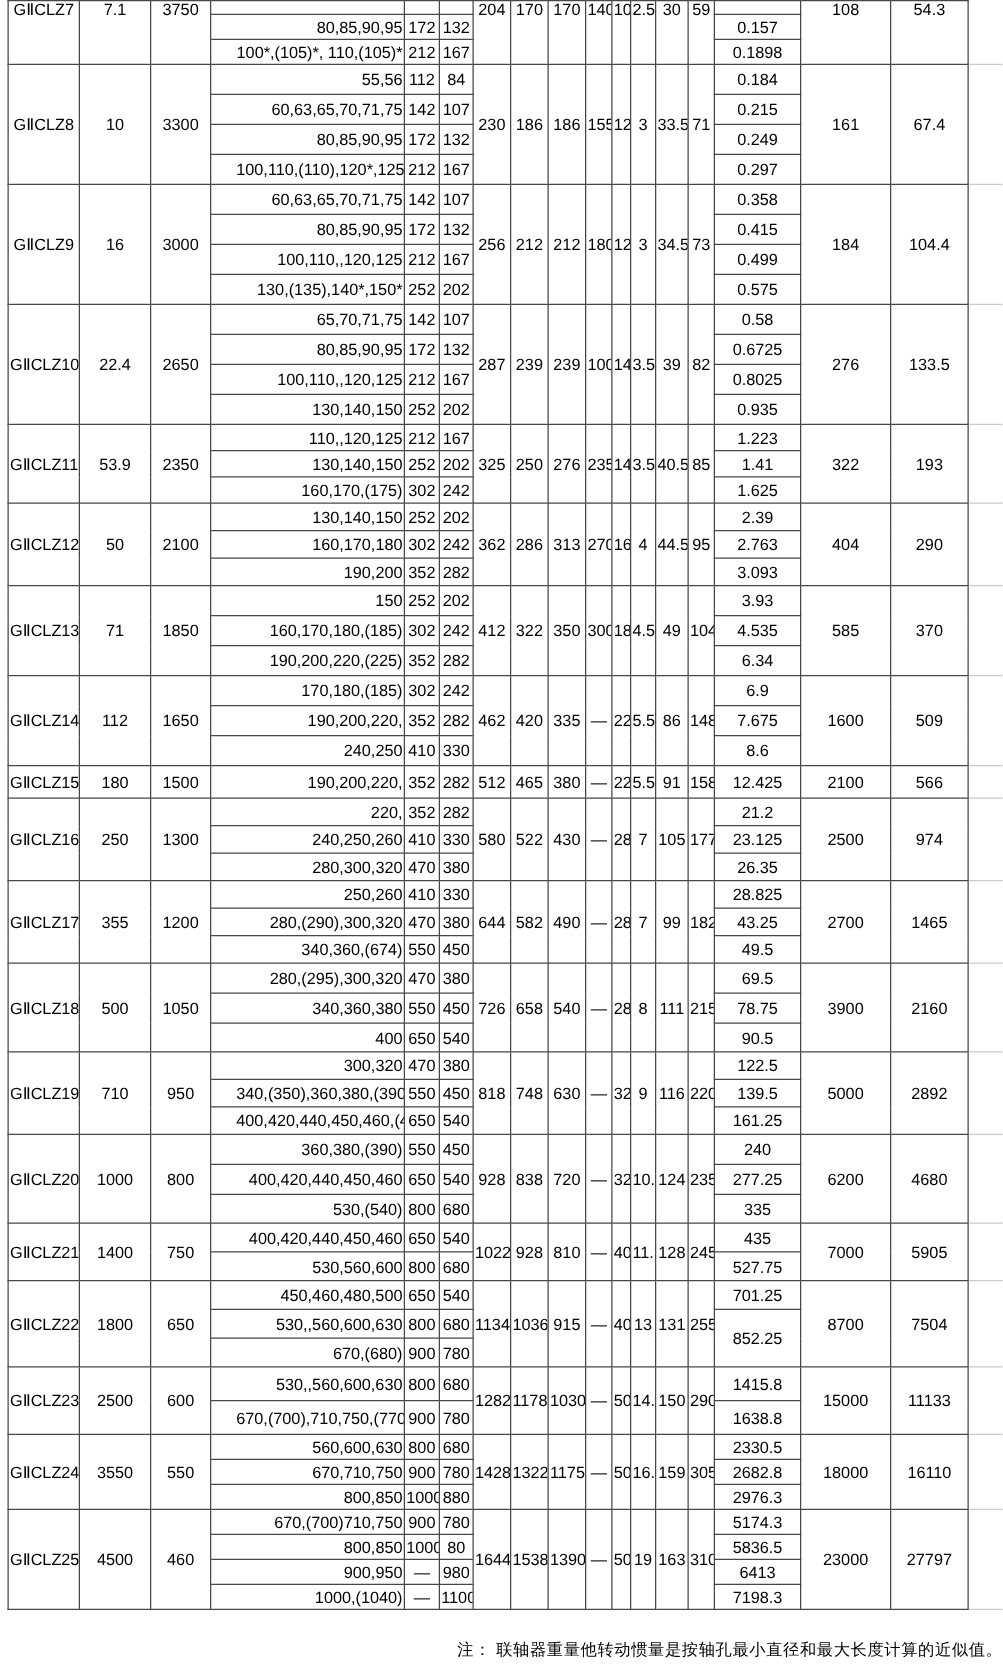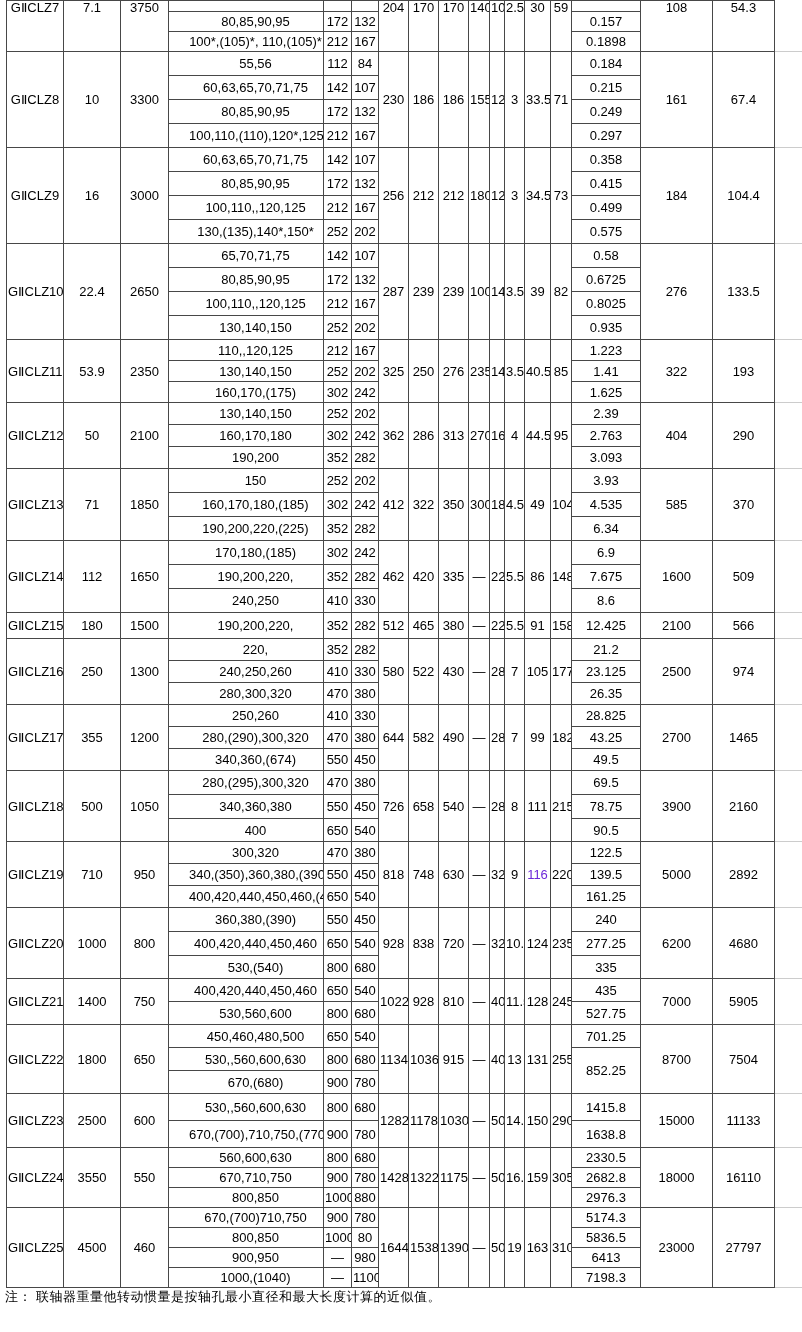--- a/index.html
+++ b/index.html
@@ -12,28 +12,28 @@
   table[data-name="coupling-spec-table"]{
     border-collapse:collapse;table-layout:fixed;
     margin-left:6px;width:768px;
   }
   td{
     border:1px solid #474747;
     font-size:13px;line-height:15px;
     text-align:center;vertical-align:middle;
     padding:0 1px;overflow:hidden;white-space:nowrap;
   }
-  td.bore{text-align:center;padding-left:20px;}
+  td.bore{text-align:right;padding-left:20px;}
   td.vtop{vertical-align:top;padding-top:0;line-height:13px;}
-  td.muted{color:#6d28d9;}
+  td.muted{color:#000000;}
   
   .ext{position:absolute;left:775px;width:27px;height:1px;background:#cccccc;}
   .note{
     font-size:13px;line-height:17px;
-    margin:0 0 0 5px;letter-spacing:0.5px;
+    margin:23px 0 0 5px;letter-spacing:0.5px;text-align:right;
   }
   
   col.c-model{width:57px}col.c-t{width:57px}col.c-n{width:48px}
   col.c-bore{width:155px}col.c-l{width:28px}col.c-l1{width:27px}
   col.c-g0{width:30px}col.c-g1{width:30px}col.c-g2{width:30px}
   col.c-g3{width:21px}col.c-g4{width:15px}col.c-g5{width:20px}
   col.c-g6{width:26px}col.c-g7{width:21px}
   col.c-j{width:69px}col.c-w{width:72px}col.c-x{width:62px}
 </style>
 </head>

